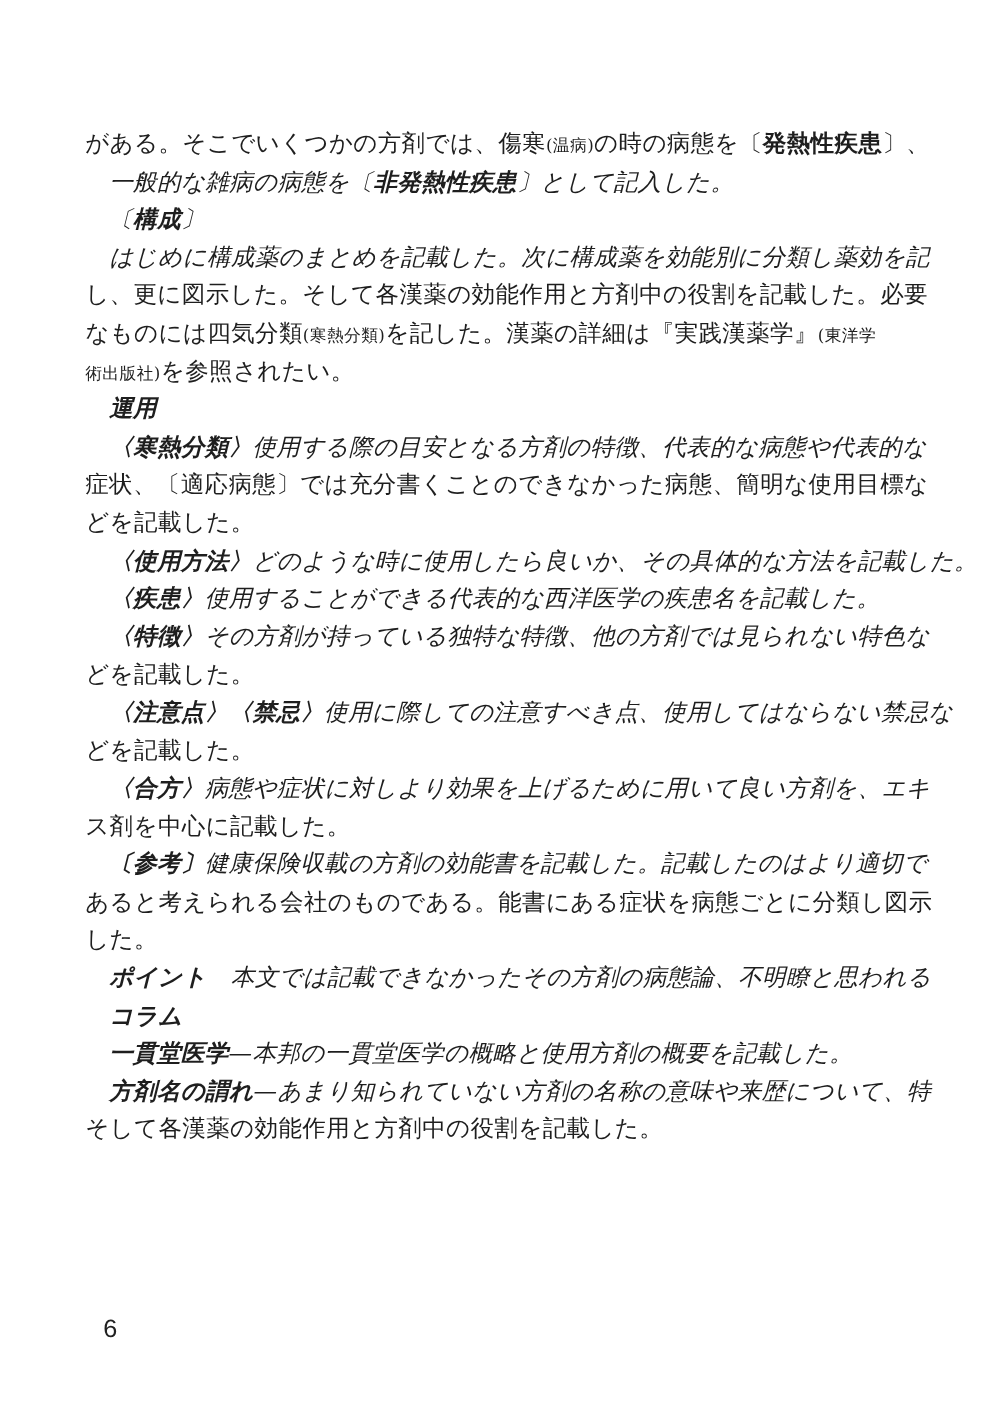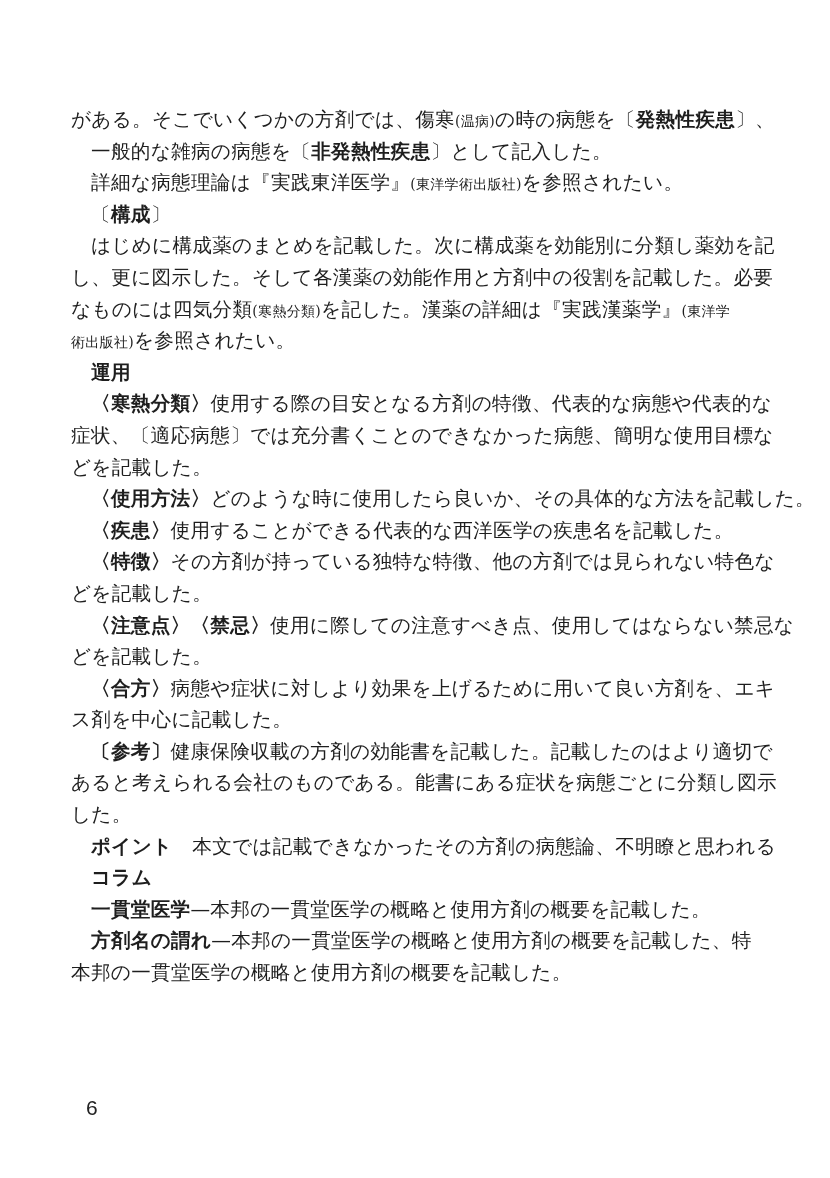--- a/index.html
+++ b/index.html
@@ -21,21 +21,21 @@
       top: 104px;
       width: 650px;
     }
     .line {
       height: 31.6px;
       line-height: 31.6px;
       font-size: 19.6px;
       white-space: nowrap;
       letter-spacing: 0.3px;
     }
-    .indent { padding-left: 20px; }
+    .indent { padding-left: 20px; font-style: italic; }
     .b {
       font-family: "DejaVu Sans", "Liberation Sans", sans-serif;
       font-weight: bold;
     }
     .small {
       font-size: 14px;
     }
     .pageno {
       position: absolute;
       left: 86px;
@@ -51,23 +51,20 @@
 <div class="page">
 
   <div class="line">
     <span>がある。そこでいくつかの方剤では、傷寒</span><span class="small">(温病)</span><span>の時の病態を〔</span><span class="b">発熱性疾患</span><span>〕、</span>
   </div>
 
   <div class="line indent">
     <span>一般的な雑病の病態を〔</span><span class="b">非発熱性疾患</span><span>〕として記入した。</span>
   </div>
 
-  <div class="line indent">
-    <span>詳細な病態理論は『実践東洋医学』</span><span class="small">(東洋学術出版社)</span><span>を参照されたい。</span>
-  </div>
 
   <div class="line indent">
     <span>〔</span><span class="b">構成</span><span>〕</span>
   </div>
 
   <div class="line indent">はじめに構成薬のまとめを記載した。次に構成薬を効能別に分類し薬効を記</div>
   <div class="line">し、更に図示した。そして各漢薬の効能作用と方剤中の役割を記載した。必要</div>
 
   <div class="line">
     <span>なものには四気分類</span><span class="small">(寒熱分類)</span><span>を記した。漢薬の詳細は『実践漢薬学』</span><span class="small">(東洋学</span>
@@ -118,19 +115,19 @@
     <span class="b">ポイント</span><span>　本文では記載できなかったその方剤の病態論、不明瞭と思われる</span>
   </div>
 
   <div class="line indent b">コラム</div>
 
   <div class="line indent">
     <span class="b">一貫堂医学</span><span>—本邦の一貫堂医学の概略と使用方剤の概要を記載した。</span>
   </div>
 
   <div class="line indent">
-    <span class="b">方剤名の謂れ</span><span>—本邦の一貫堂医学の概略と使用方剤の概要を記載した、特</span>
+    <span class="b">方剤名の謂れ</span><span>—あまり知られていない方剤の名称の意味や来歴について、特</span>
   </div>
-  <div class="line">本邦の一貫堂医学の概略と使用方剤の概要を記載した。</div>
+  <div class="line">そして各漢薬の効能作用と方剤中の役割を記載した。</div>
 
 </div>
 
 <div class="pageno">6</div>
 
 </body></html>

